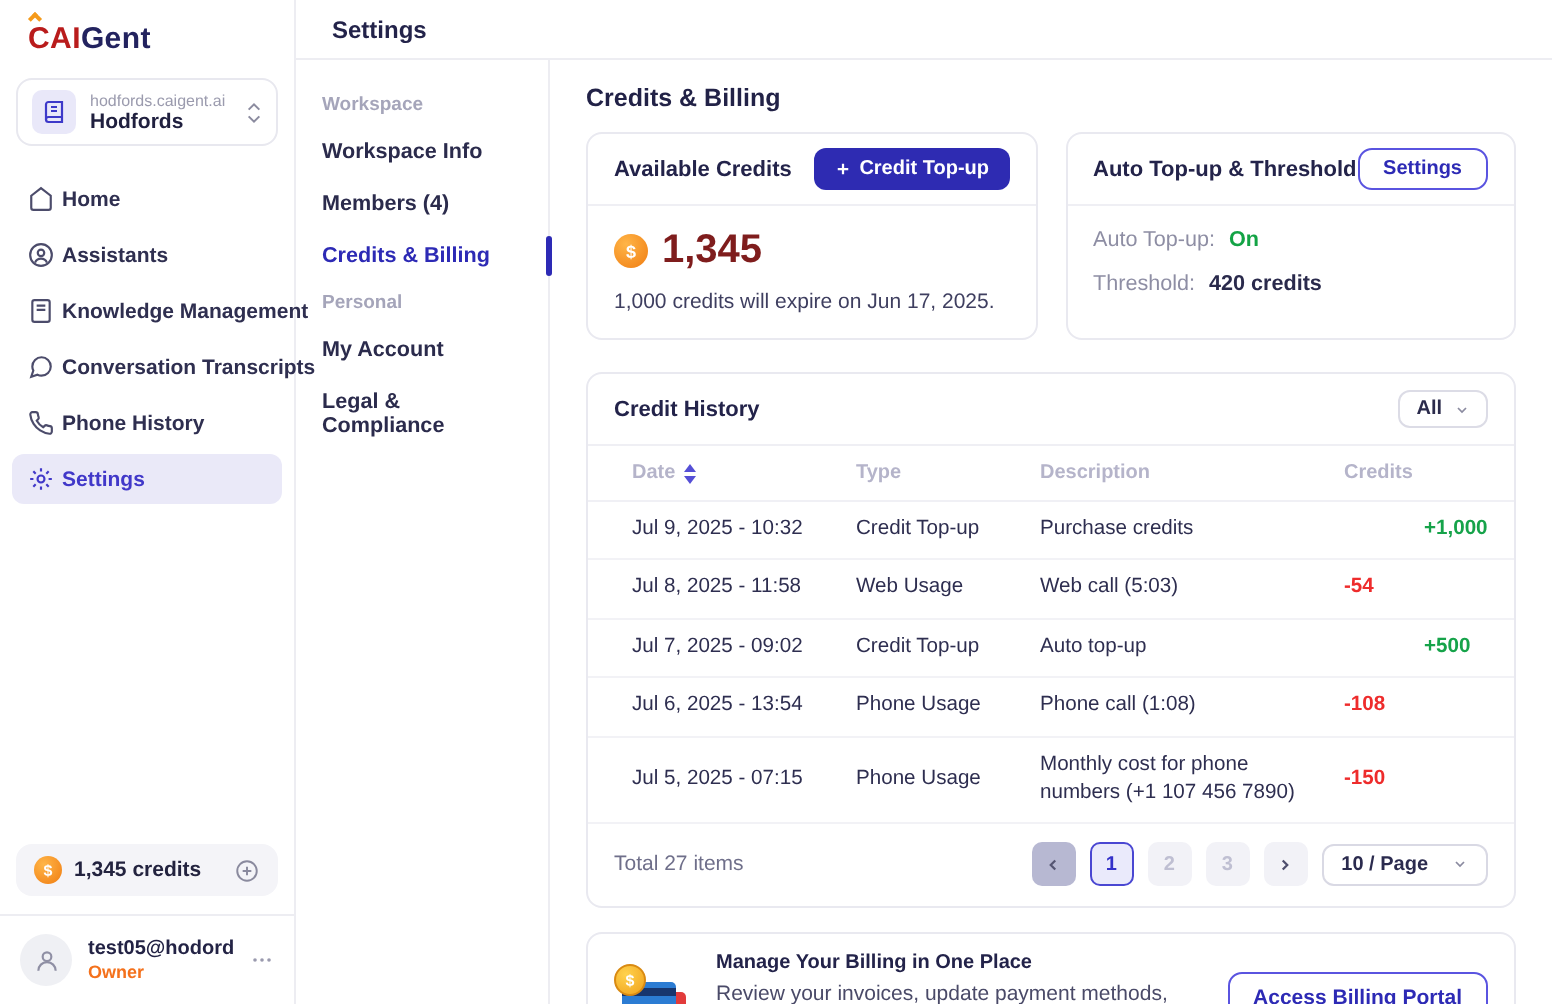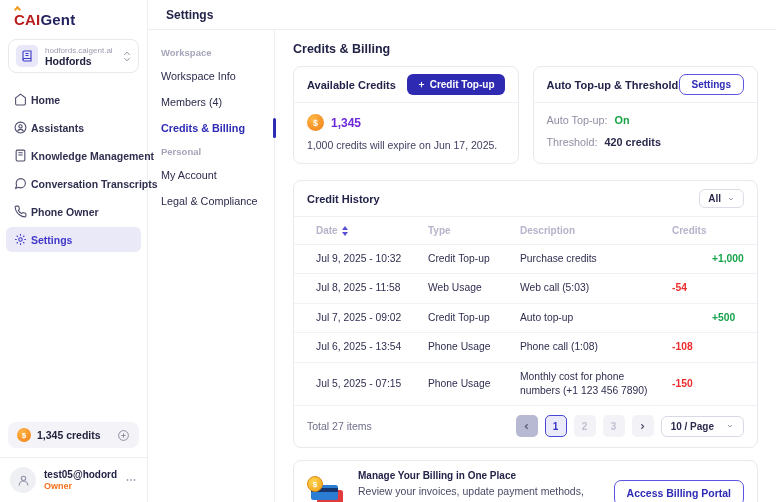--- a/index.html
+++ b/index.html
@@ -45,40 +45,40 @@
   .user-menu { color:#9a9aae; cursor:pointer; }
 
   
   .right { flex:1; display:flex; flex-direction:column; min-width:0; }
   .topbar { height:30px; min-height:30px; border-bottom:1px solid #ededf2; display:flex; align-items:center; padding-left:18px; font-size:12px; font-weight:800; color:#23234a; }
   .content-row { flex:1; display:flex; min-height:0; }
 
   
   .settings-nav { width:127px; min-width:127px; border-right:1px solid #ededf2; padding-top:12px; }
   .sn-section { font-size:9.5px; font-weight:600; color:#a5a5ba; padding:5px 13px 5px; }
-  .sn-item { font-size:10.8px; font-weight:400; color:#2b2b4c; padding:7px 13px; cursor:pointer; position:relative; }
+  .sn-item { font-size:10.8px; font-weight:700; color:#2b2b4c; padding:7px 13px; cursor:pointer; position:relative; }
   .sn-item.active { color:#2d2ab5; font-weight:800; }
   .sn-item.active::after { content:""; position:absolute; right:-1.5px; top:3px; bottom:3px; width:3px; border-radius:2px; background:#2d2ab5; }
 
   
   .main { flex:1; padding:12px 18px 10px; overflow:hidden; }
   .page-title { font-size:12.5px; font-weight:800; color:#222247; margin-bottom:10px; }
 
   .card { border:1px solid #e9e9f0; border-radius:8px; background:#fff; }
   .cards-row { display:flex; gap:14px; margin-bottom:16px; }
   .cards-row .card { flex:1; }
   .card-head { display:flex; align-items:center; justify-content:space-between; padding:7px 13px; border-bottom:1px solid #efeff4; min-height:36px; }
   .card-title { font-size:11px; font-weight:800; color:#23234a; }
 
   .btn-primary { background:#2e2bb2; color:#fff; border:none; border-radius:6px; font-size:10px; font-weight:700; padding:5px 10px; display:flex; align-items:center; gap:4px; font-family:inherit; cursor:pointer; }
   .btn-outline { background:#fff; color:#2d2ab5; border:1.4px solid #5a54e0; border-radius:7px; font-size:10px; font-weight:800; padding:4px 12px; font-family:inherit; cursor:pointer; }
 
   .ac-body { padding:11px 13px 12px; }
   .ac-amount-row { display:flex; align-items:center; gap:7px; }
-  .ac-amount { font-size:12px; font-weight:800; color:#6d28d9; }
+  .ac-amount { font-size:20px; font-weight:800; color:#7f1d1d; }
   .ac-note { margin-top:8px; font-size:10.5px; color:#3f3f60; }
 
   .at-body { padding:11px 13px 12px; display:flex; flex-direction:column; gap:10px; }
   .at-row { font-size:10.8px; }
   .at-label { color:#8e8ea4; }
   .at-value { color:#2a2a4c; font-weight:700; margin-left:4px; }
   .at-value.on { color:#13a345; }
 
   .history-card { margin-bottom:12px; }
   .select-chip { display:flex; align-items:center; gap:6px; border:1px solid #dcdce6; border-radius:6px; padding:3px 8px; font-size:10px; font-weight:700; color:#2b2b4c; background:#fff; cursor:pointer; }
@@ -173,21 +173,21 @@
     <div class="nav-item">
       <svg width="13" height="13" viewBox="0 0 24 24" fill="none" stroke="currentColor" stroke-width="2">
           <path d="M21 11.5a8.5 8.5 0 0 1-8.5 8.5 8.4 8.4 0 0 1-3.8-.9L3 21l1.9-5.7a8.4 8.4 0 0 1-.9-3.8A8.5 8.5 0 0 1 12.5 3a8.5 8.5 0 0 1 8.5 8.5z"></path>
         </svg>
       <span>Conversation Transcripts</span>
     </div>
     <div class="nav-item">
       <svg width="13" height="13" viewBox="0 0 24 24" fill="none" stroke="currentColor" stroke-width="2">
           <path d="M22 16.92v3a2 2 0 0 1-2.18 2 19.79 19.79 0 0 1-8.63-3.07 19.5 19.5 0 0 1-6-6A19.79 19.79 0 0 1 2.12 4.18 2 2 0 0 1 4.11 2h3a2 2 0 0 1 2 1.72c.12.96.36 1.9.7 2.81a2 2 0 0 1-.45 2.11L8.09 9.91a16 16 0 0 0 6 6l1.27-1.27a2 2 0 0 1 2.11-.45c.91.34 1.85.58 2.81.7A2 2 0 0 1 22 16.92z"></path>
         </svg>
-      <span>Phone Owner</span>
+      <span>Phone History</span>
     </div>
     <div class="nav-item active">
       <svg width="13" height="13" viewBox="0 0 24 24" fill="none" stroke="currentColor" stroke-width="2">
           <circle cx="12" cy="12" r="3.2"></circle>
           <path d="M12 2v3M12 19v3M2 12h3M19 12h3M4.9 4.9l2.2 2.2M16.9 16.9l2.2 2.2M4.9 19.1l2.2-2.2M16.9 7.1l2.2-2.2"></path>
         </svg>
       <span>Settings</span>
     </div>
   </nav>
 
@@ -330,21 +330,21 @@
         </div>
         <div class="tbl-row">
           <span class="td">Jul 6, 2025 - 13:54</span>
           <span class="td">Phone Usage</span>
           <span class="td">Phone call (1:08)</span>
           <span class="td credits neg">-108</span>
         </div>
         <div class="tbl-row">
           <span class="td">Jul 5, 2025 - 07:15</span>
           <span class="td">Phone Usage</span>
-          <span class="td">Monthly cost for phone numbers (+1 123 456 7890)</span>
+          <span class="td">Monthly cost for phone numbers (+1 107 456 7890)</span>
           <span class="td credits neg">-150</span>
         </div>
 
         <div class="tbl-foot">
           <span class="total">Total 27 items</span>
           <div class="pager">
             <span class="pg-btn pg-prev">
               <svg width="9" height="9" viewBox="0 0 24 24" fill="none" stroke="currentColor" stroke-width="3">
                   <polyline points="15 6 9 12 15 18"></polyline>
                 </svg>

